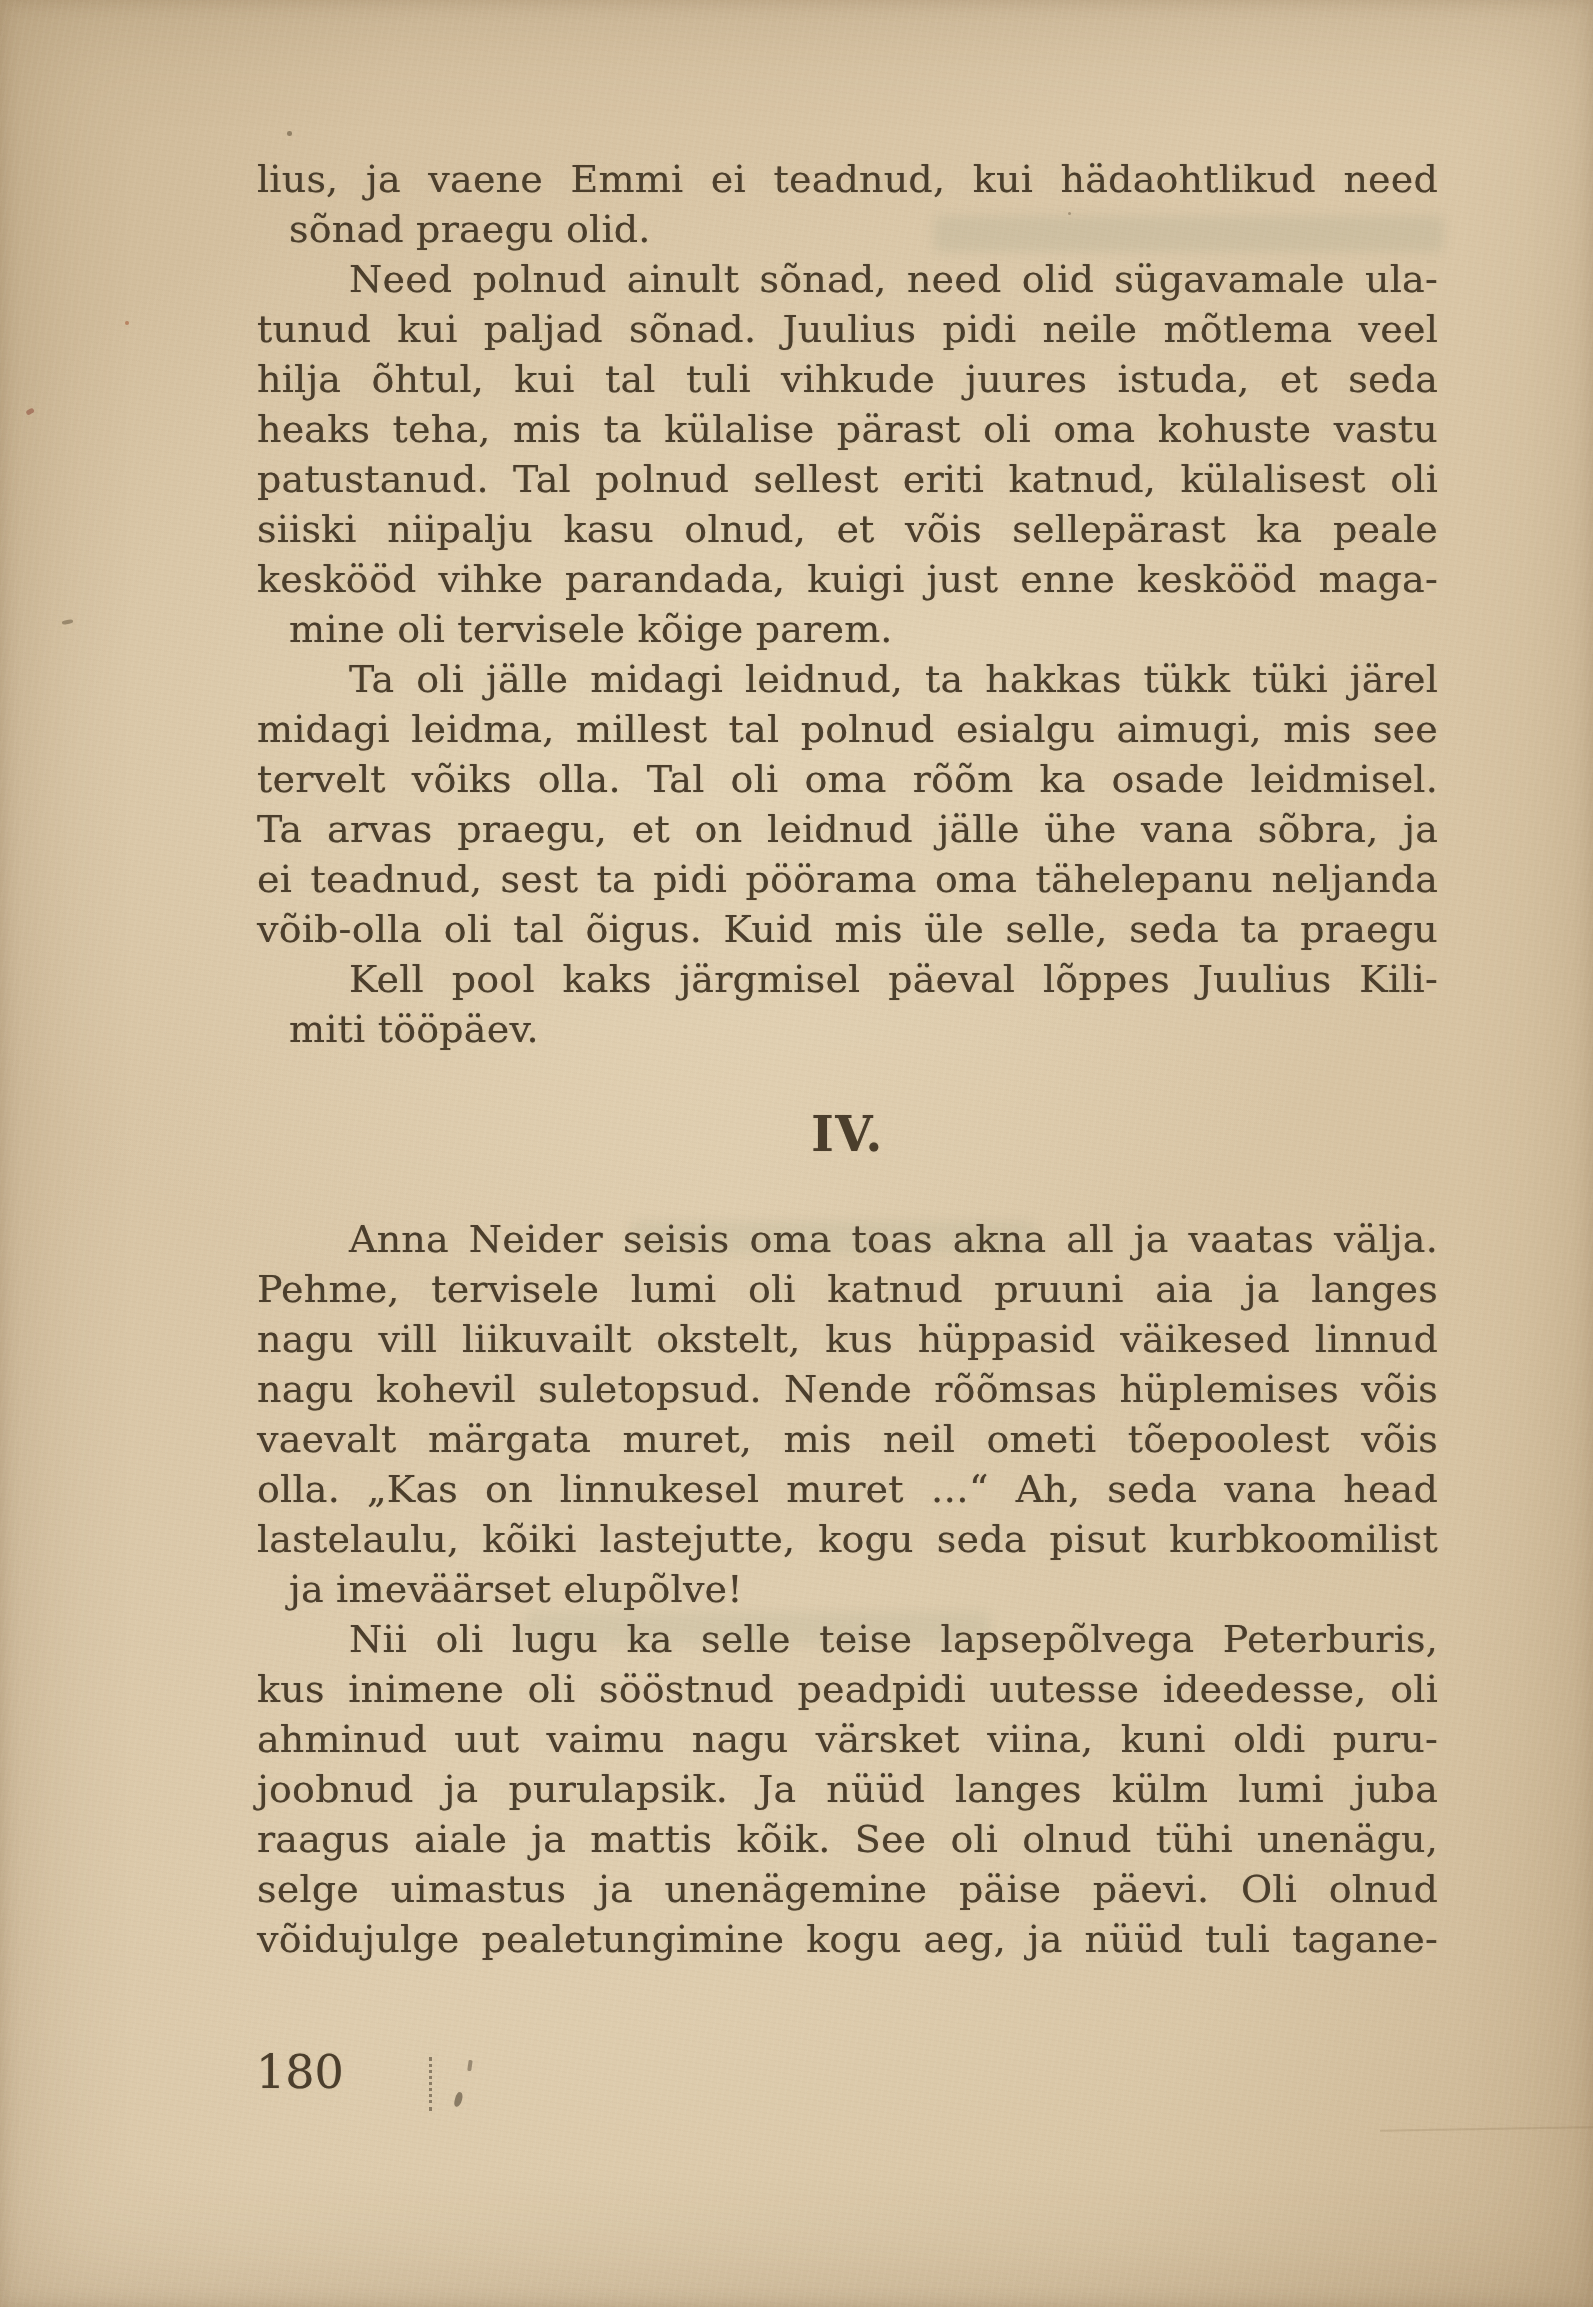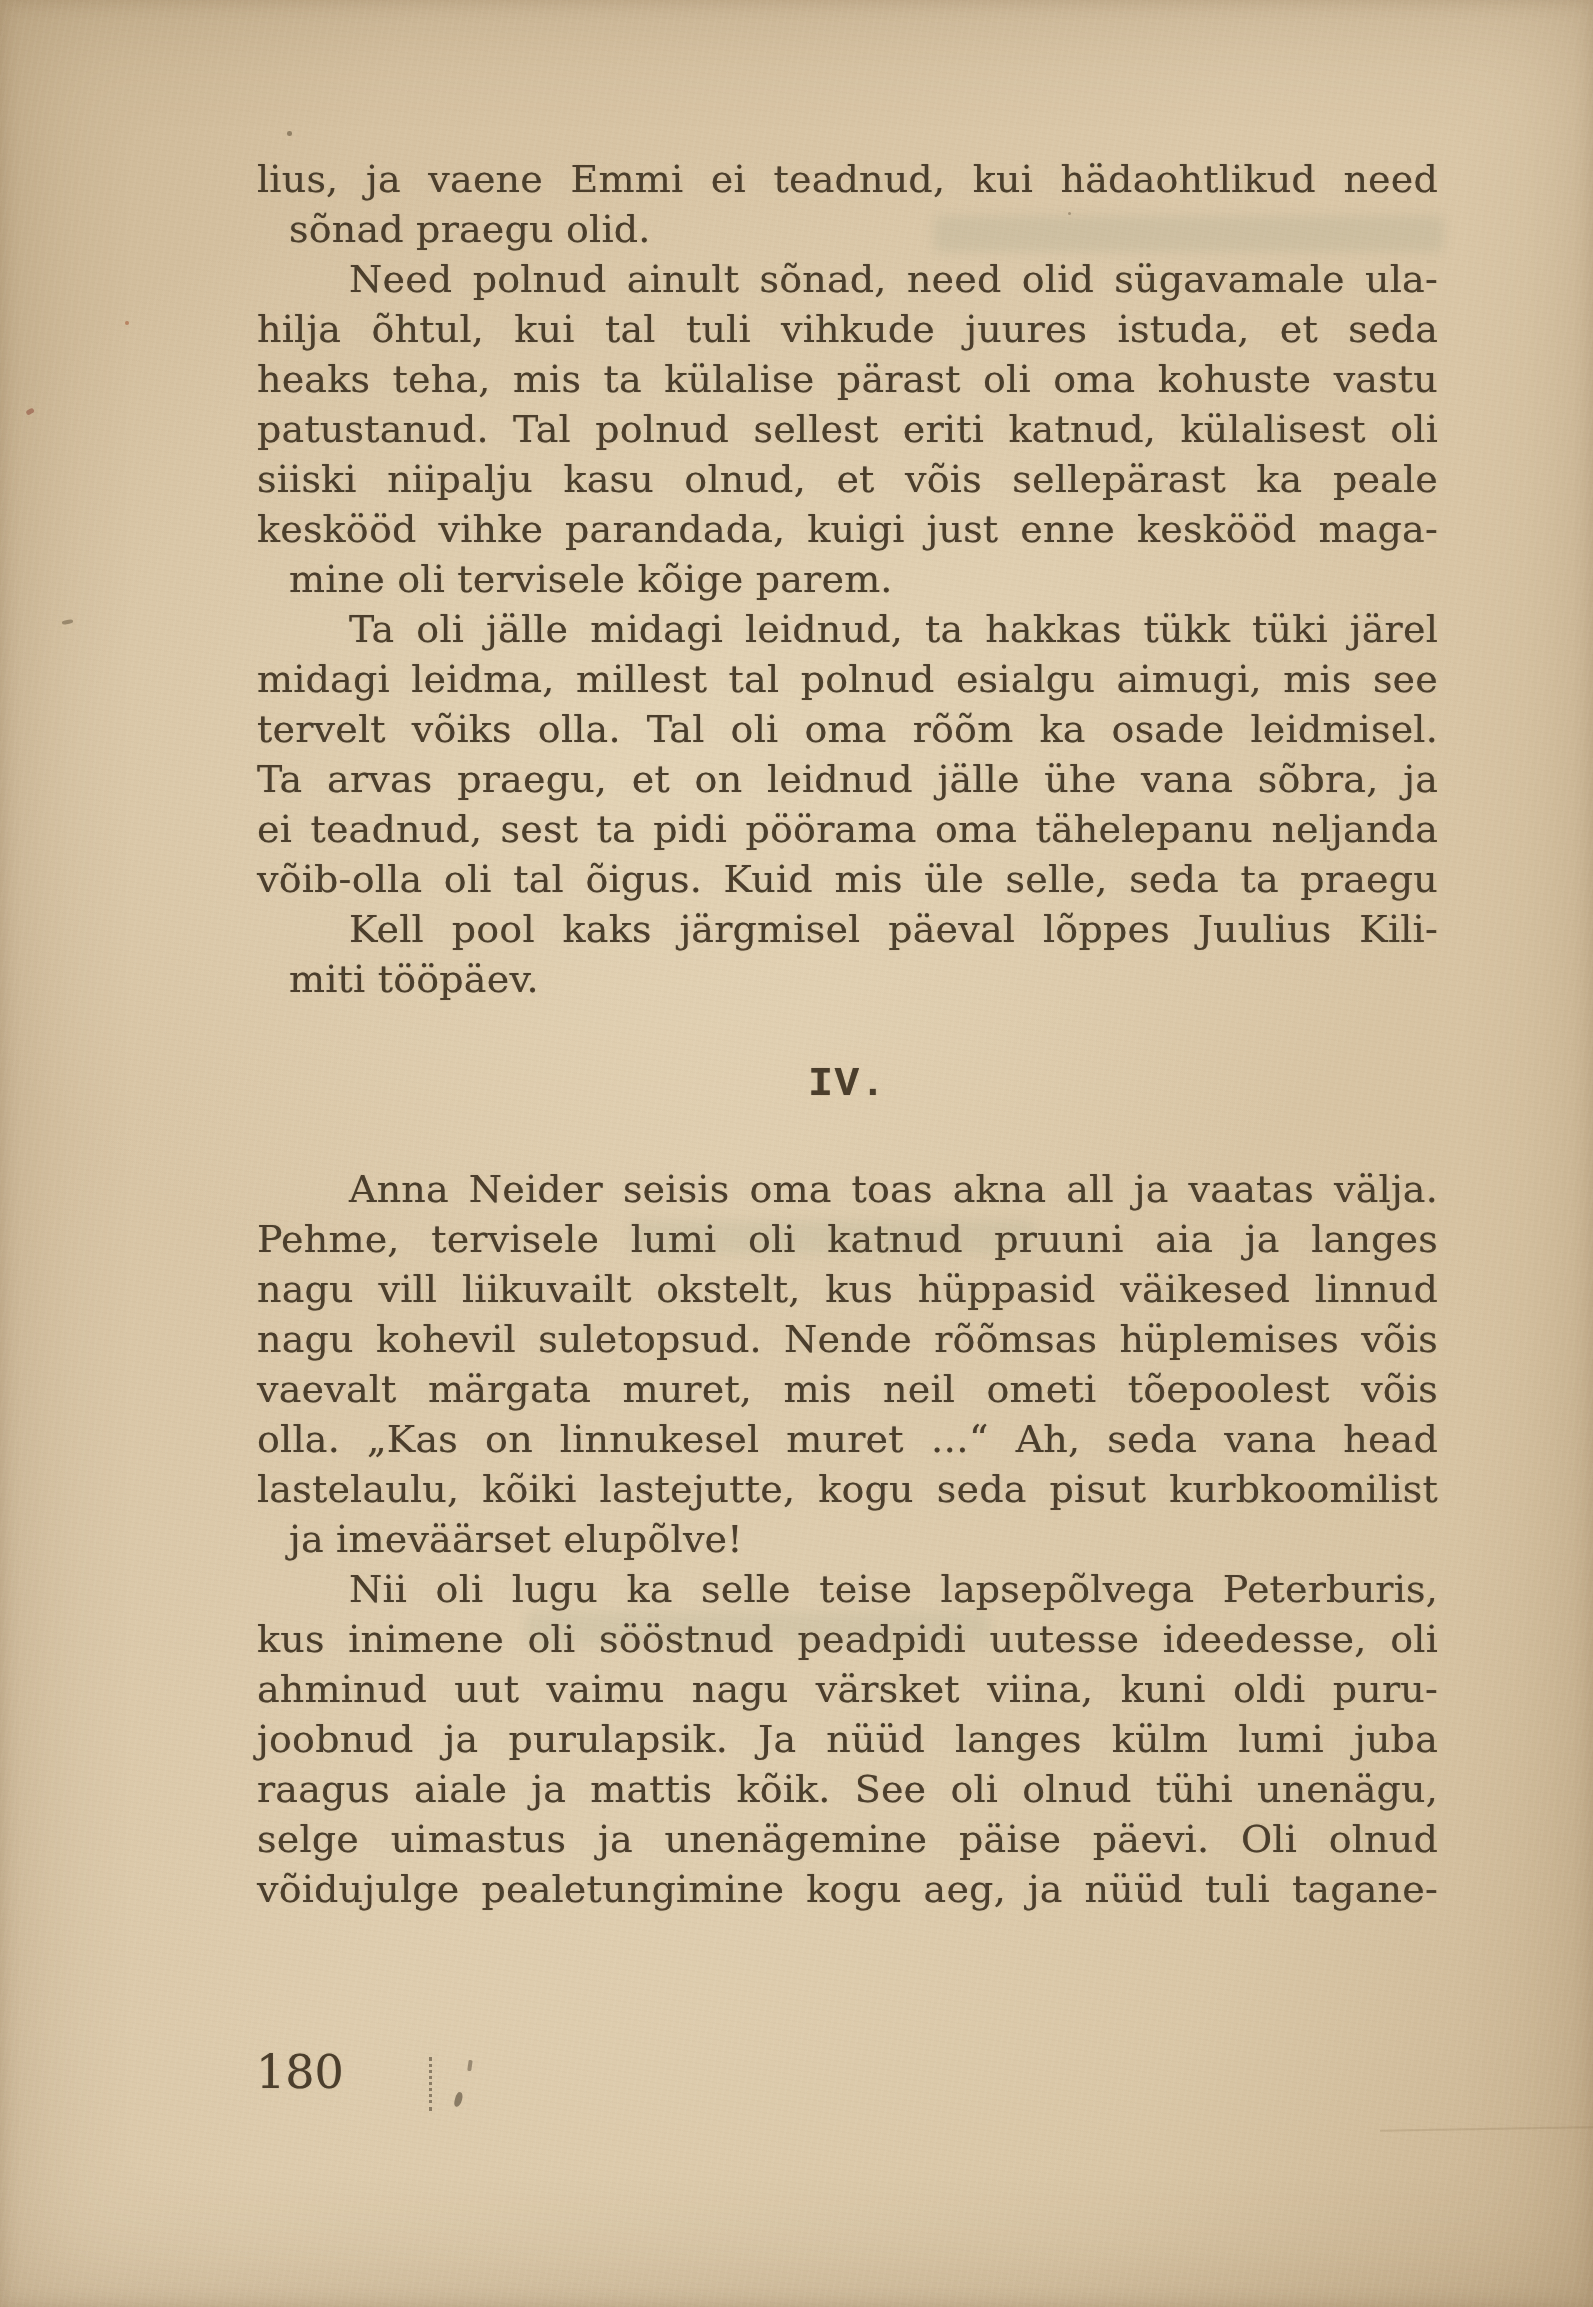--- a/index.html
+++ b/index.html
@@ -40,26 +40,25 @@
     text-shadow: 0 0 0.8px rgba(75,63,45,0.55);
   }
   .line {
     text-align: justify;
     text-align-last: justify;
   }
   .line.first   { text-indent: 92px; }
   .line.endline { text-align-last: left; margin-left: 32px; }
   .heading {
     margin: 55px 0 55px 0;
-    font-size: 41px;
+    font-size: 48px;
     line-height: 50px;
     font-weight: bold;
     text-align: center;
     letter-spacing: 1.5px;
-    font-family: Liberation Mono, monospace;
   }
   .pagenum {
     position: absolute;
     left: 256px;
     top: 2047px;
     color: #4b3e2c;
     font-size: 46px;
     line-height: 50px;
     text-shadow: 0 0 0.8px rgba(75,63,45,0.55);
   }
@@ -114,20 +113,21 @@
   <div class="ghost g3"></div>
 
   <main class="text-block">
     <section class="part">
         <div class="para">
           <div class="line">lius, ja vaene Emmi ei teadnud, kui hädaohtlikud need</div>
           <div class="line endline">sõnad praegu olid.</div>
         </div>
         <div class="para">
           <div class="line first">Need polnud ainult sõnad, need olid sügavamale ula-</div>
+          <div class="line">tunud kui paljad sõnad. Juulius pidi neile mõtlema veel</div>
           <div class="line">hilja õhtul, kui tal tuli vihkude juures istuda, et seda</div>
           <div class="line">heaks teha, mis ta külalise pärast oli oma kohuste vastu</div>
           <div class="line">patustanud. Tal polnud sellest eriti katnud, külalisest oli</div>
           <div class="line">siiski niipalju kasu olnud, et võis sellepärast ka peale</div>
           <div class="line">keskööd vihke parandada, kuigi just enne keskööd maga-</div>
           <div class="line endline">mine oli tervisele kõige parem.</div>
         </div>
         <div class="para">
           <div class="line first">Ta oli jälle midagi leidnud, ta hakkas tükk tüki järel</div>
           <div class="line">midagi leidma, millest tal polnud esialgu aimugi, mis see</div>

